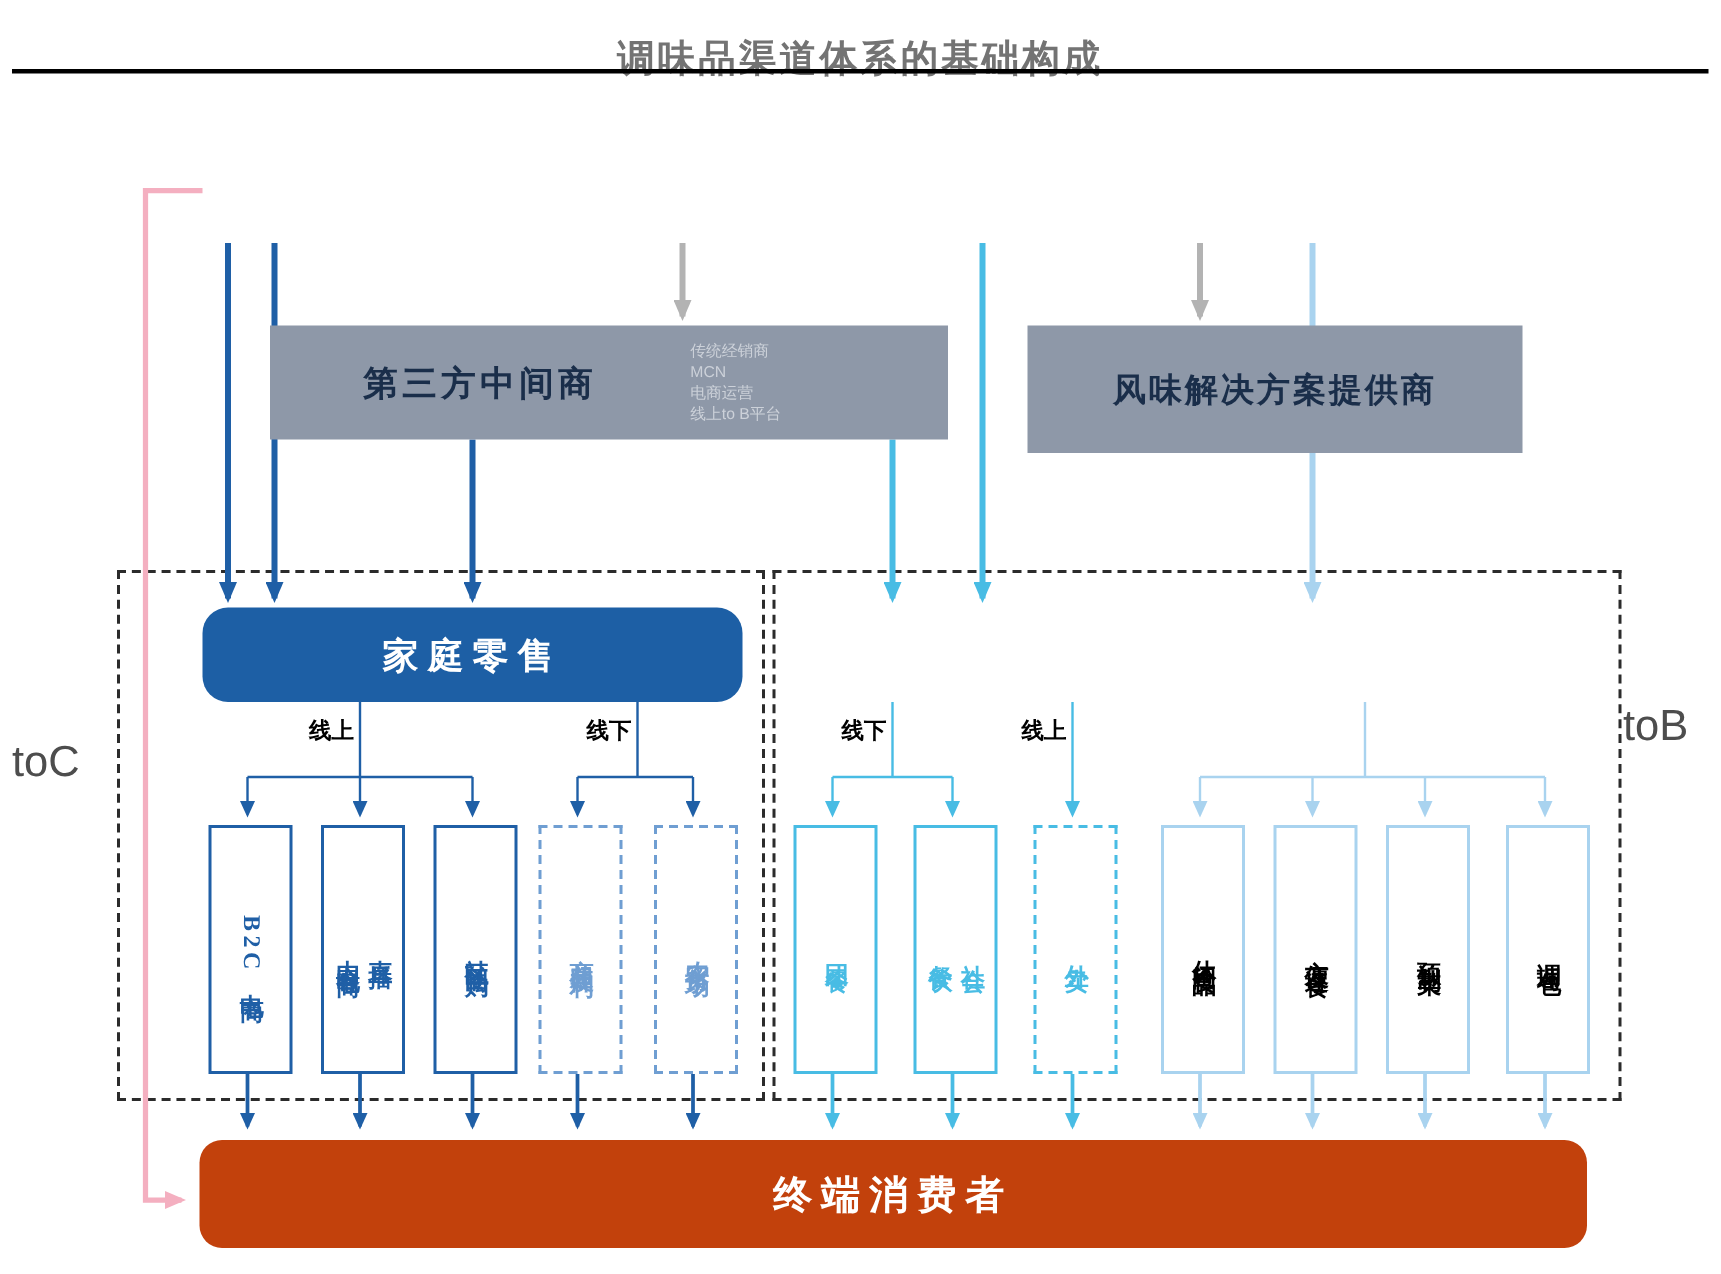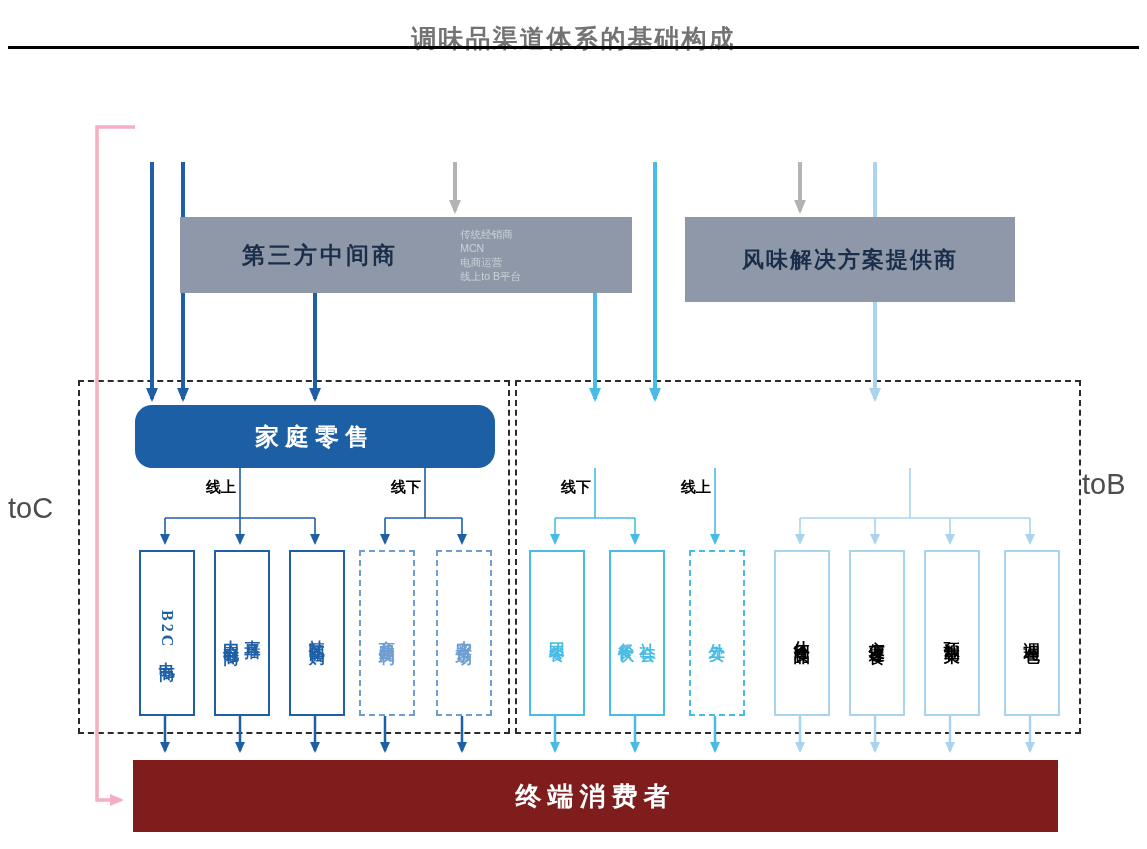--- a/index.html
+++ b/index.html
@@ -12,21 +12,21 @@
     position:absolute; left:0; top:22px; width:100%; text-align:center;
     font-size:25px; font-weight:bold; letter-spacing:2px; color:#737373;
   }
   .title-rule { position:absolute; left:8px; right:8px; top:46px; height:3px; background:#000; }
   
   .bigbox {
     position:absolute; display:flex; align-items:center; justify-content:center;
     z-index:2; font-weight:bold;
   }
   .enterprise { left:133px; top:90px; width:932px; height:70px; background:#595959; color:#fff; font-size:26px; letter-spacing:1px; }
-  .consumer   { left:133px; top:760px; width:925px; height:72px; background:#7f1d1d; color:#fff; font-size:26px; letter-spacing:6px; }
+  .consumer   { left:133px; top:760px; width:925px; height:72px; background:#c2410c; color:#fff; font-size:26px; letter-spacing:6px;border-radius:15px; }
   .graybox { background:#8e98a8; color:#1a2e4a; }
   .middlemen { left:180px; top:217px; width:452px; height:76px; justify-content:flex-start; }
   .middlemen .mainlabel { width:62%; text-align:center; font-size:23px; letter-spacing:3px; }
   .middlemen .subs {
     width:38%; font-family:"Liberation Sans", sans-serif; font-weight:normal;
     font-size:10.5px; line-height:1.35; color:#ccd1d9; text-align:left;
   }
   .flavor { left:685px; top:217px; width:330px; height:85px; font-size:22px; letter-spacing:2px; }
   .home-retail { left:135px; top:405px; width:360px; height:63px; background:#1d5fa5; color:#fff; font-size:24px; letter-spacing:6px;border-radius:17px; }
   .catering    { left:525px; top:405px; width:222px; height:63px; background:#48bce4; color:#fff; font-size:24px; letter-spacing:4px; }

